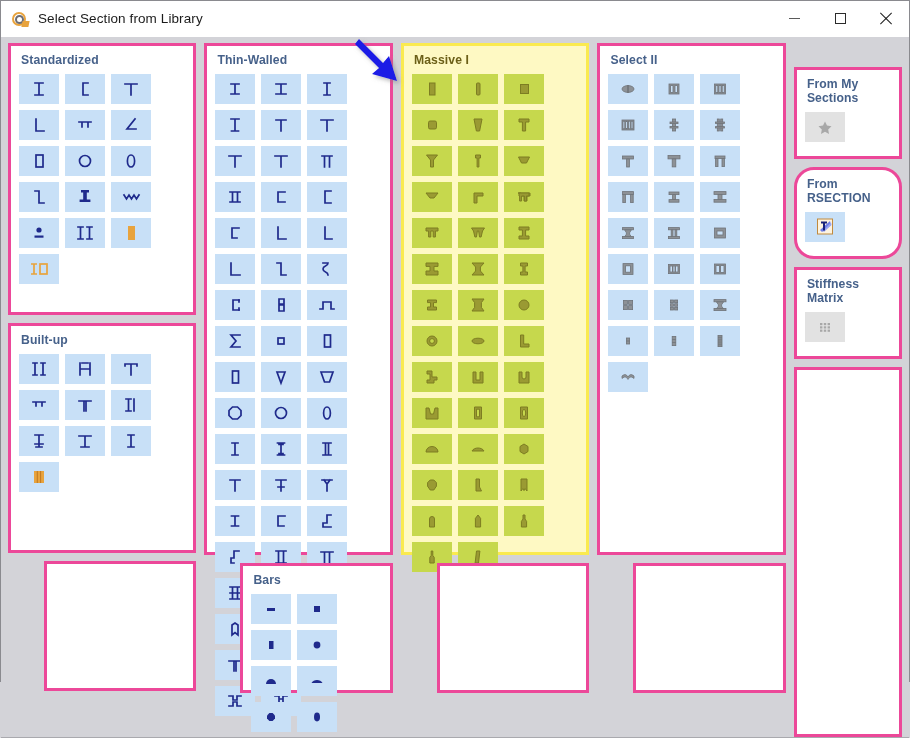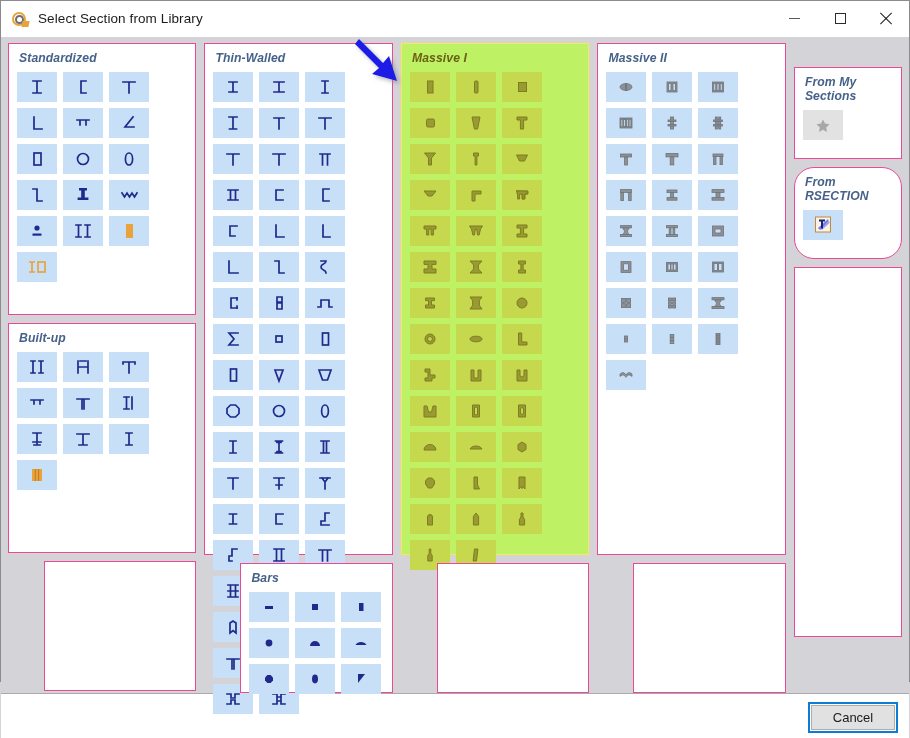--- a/index.html
+++ b/index.html
@@ -58,24 +58,24 @@
   .content{
     flex:1 1 auto;position:relative;background:#d3d3d8;
     padding:6px 7px 0 7px;box-sizing:border-box;
   }
   .cols{display:flex;gap:8px;height:100%;align-items:flex-start;}
   .col{display:flex;flex-direction:column;gap:8px;}
   .col-w{width:190px;}
   .col-narrow{width:109px;margin-top:24px;}
 
   .panel{
-    background:#ffffff;border:1px solid #ec4899;box-sizing:border-box;
-    padding:7px 8px 16px 8px;position:relative;font-style:italic;
-  }
-  .panel.hl{background:#bef264;border-color:#faea4f;}
+    background:#ffffff;border:3px solid #ec4899;box-sizing:border-box;
+    padding:7px 8px 16px 8px;position:relative;
+  }
+  .panel.hl{background:#fef9c3;border-color:#faea4f;}
   .panel-title{
     font-size:12.2px;font-weight:bold;color:#46618a;
     margin:0 0 7px 2px;letter-spacing:.1px;
   }
   .panel.hl .panel-title{color:#6b5f17;}
   .grid{display:flex;flex-wrap:wrap;gap:6px;}
   .tile{
     width:40px;height:30px;background:#c8e0f7;
     display:flex;align-items:center;justify-content:center;
     box-sizing:border-box;cursor:pointer;
@@ -1092,21 +1092,21 @@
                   </g>
                 </svg>
               </div>
           </div>
         </div>
         <div class="panel h-bot-a"></div>
       </div>
 
       <div class="col col-w">
         <div class="panel h-mass">
-          <div class="panel-title">Massive II</div>
+          <div class="panel-title">Select II</div>
           <div class="grid">
             <div class="tile">
                 <svg width="24" height="20" viewBox="0 0 24 20">
                   <g class="ic-gy">
                     <ellipse cx="12" cy="10" rx="6" ry="3.4"></ellipse>
                     <rect x="11.4" y="6.6" width="1.2" height="6.8"></rect>
                   </g>
                 </svg>
               </div>
             <div class="tile">
@@ -1352,20 +1352,40 @@
               <svg width="24" height="22" viewBox="0 0 24 22">
                 <rect x="4.5" y="3" width="15" height="15" fill="#fdf3e0" stroke="#c08a3e" stroke-width="1"></rect>
                 <path d="M7 14 L17 5 L18 9 L9 16 Z" fill="#6f7ee8"></path>
                 <path d="M10 15 L18 6.5 L18.5 9 L11 16 Z" fill="#9aa6f2"></path>
                 <path d="M8 6.5h6M11 6.5v8" stroke="#18227a" stroke-width="2" fill="none"></path>
               </svg>
             </div>
           </div>
         </div>
 
+        <div class="panel h-stiff">
+          <div class="panel-title">Stiffness Matrix</div>
+          <div class="grid">
+            <div class="tile gray">
+                <svg width="24" height="20" viewBox="0 0 24 20">
+                  <g class="icf-gy">
+                    <rect x="7" y="6" width="2.4" height="2.2"></rect>
+                    <rect x="10.8" y="6" width="2.4" height="2.2"></rect>
+                    <rect x="14.6" y="6" width="2.4" height="2.2"></rect>
+                    <rect x="7" y="9.3" width="2.4" height="2.2"></rect>
+                    <rect x="10.8" y="9.3" width="2.4" height="2.2"></rect>
+                    <rect x="14.6" y="9.3" width="2.4" height="2.2"></rect>
+                    <rect x="7" y="12.6" width="2.4" height="2.2"></rect>
+                    <rect x="10.8" y="12.6" width="2.4" height="2.2"></rect>
+                    <rect x="14.6" y="12.6" width="2.4" height="2.2"></rect>
+                  </g>
+                </svg>
+              </div>
+          </div>
+        </div>
 
         <div class="panel h-bot-right"></div>
       </div>
 
     </div>
 
     <svg class="arrow" viewBox="0 0 66 52">
       <defs>
         <filter id="sh" x="-30%" y="-30%" width="180%" height="180%">
           <feDropShadow dx="2.5" dy="2.5" stdDeviation="2" flood-color="#7c7c7c" flood-opacity=".55"></feDropShadow>

